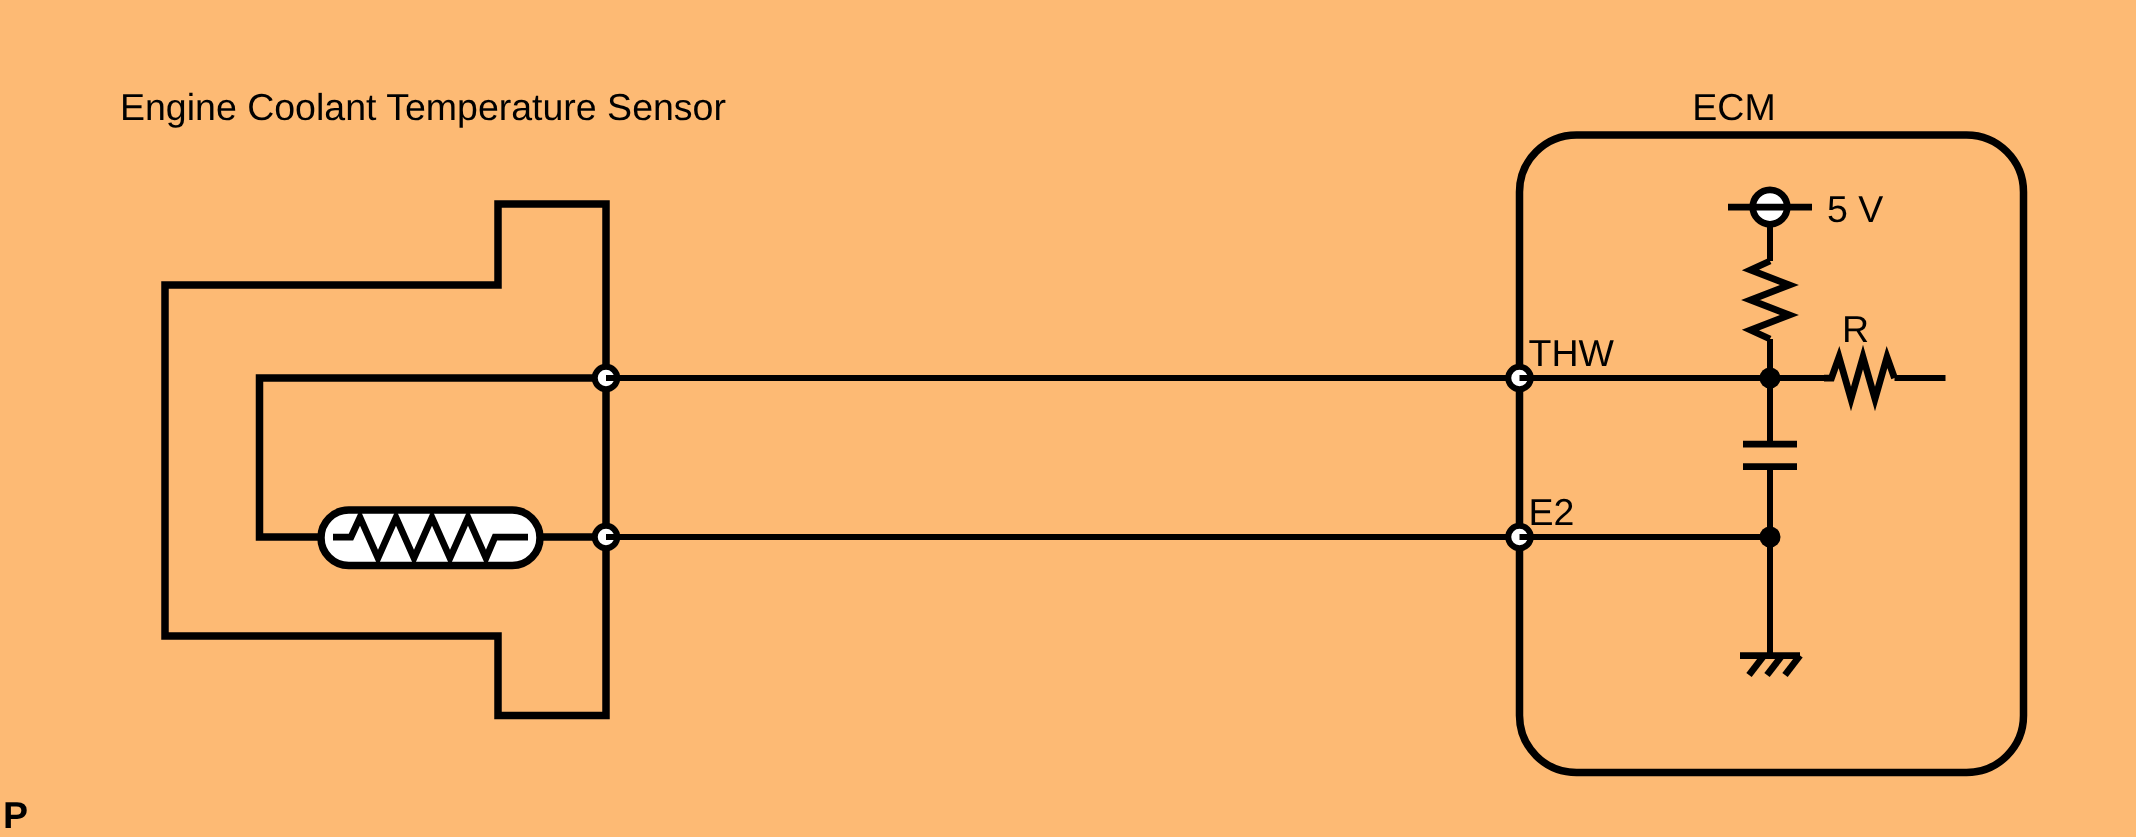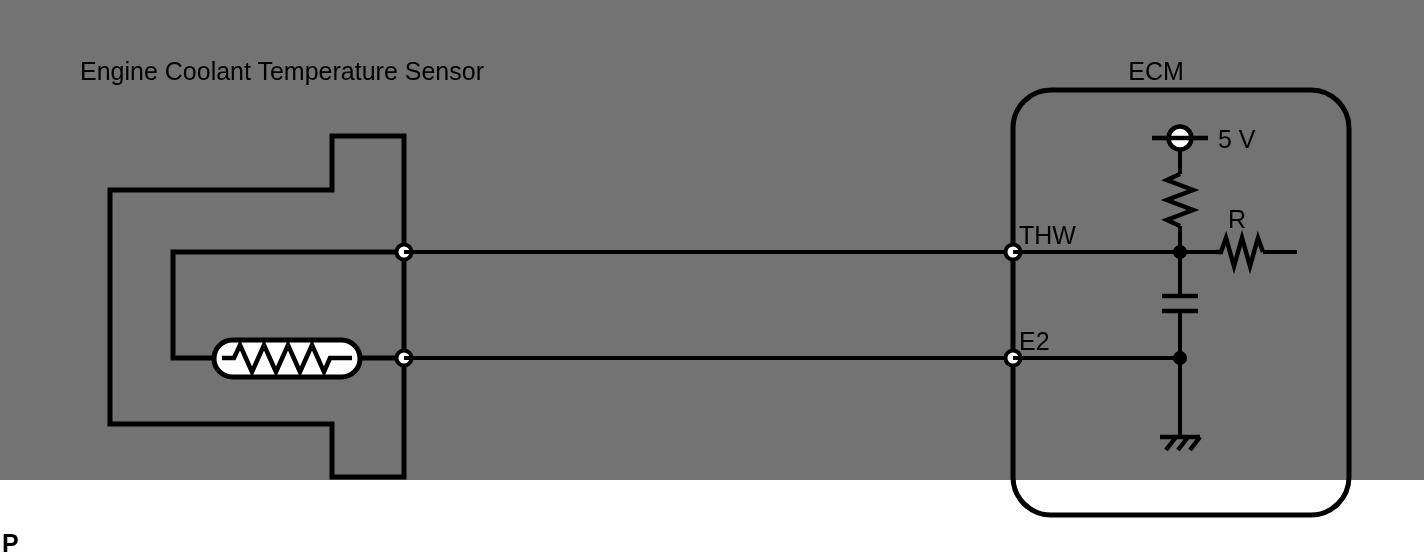--- a/index.html
+++ b/index.html
@@ -11,22 +11,22 @@
   body {
     width: 1424px;
     height: 558px;
     overflow: hidden;
     font-family: "Liberation Sans", sans-serif;
     color: #000000;
   }
   #diagram-root {
     position: relative;
     width: 1424px;
-    height: 480px;
-    background: #737373;
+    height: 558px;
+    background: #fdba74;
     text-align: center;
   }
   svg#circuit {
     display: block;
     width: 1424px;
     height: 558px;
   }
   .wire {
     stroke: #000000;
     stroke-width: 4;

